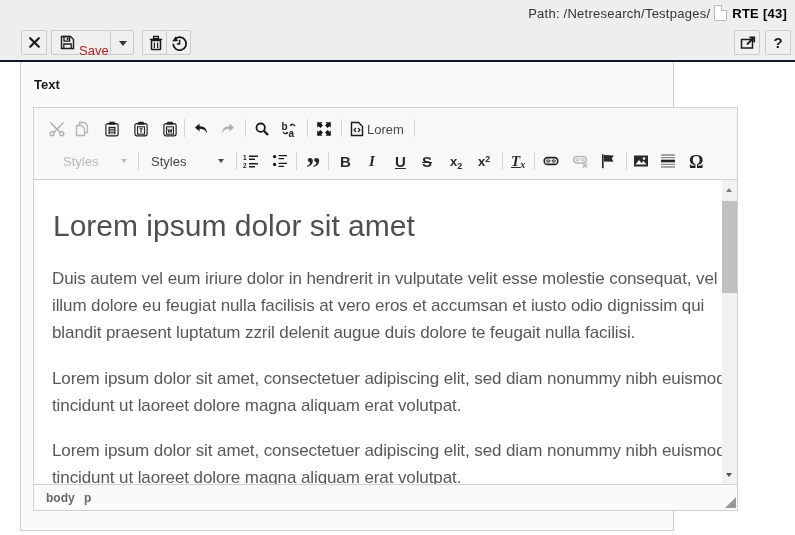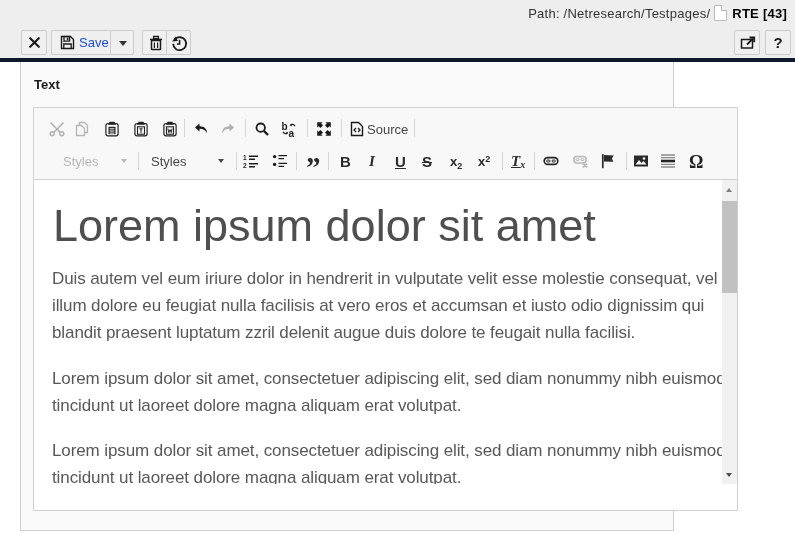--- a/index.html
+++ b/index.html
@@ -1,20 +1,20 @@
 <!DOCTYPE html>
 <html><head>
 <meta charset="utf-8">
 <style>
 * { margin:0; padding:0; box-sizing:border-box; }
 html,body { width:795px; height:535px; background:#fff; font-family:"Liberation Sans", sans-serif; overflow:hidden; }
 #root { position:relative; width:795px; height:535px; }
 
 
-#dochead { position:absolute; left:0; top:0; width:795px; height:62px; background:#eeeeee; border-bottom:4px solid #0f172a; }
+#dochead { position:absolute; left:0; top:0; width:795px; height:62px; background:#eeeeee; border-bottom:2px solid #0f172a; }
 #pathrow { position:absolute; right:8px; top:5px; height:18px; font-size:13px; color:#333; letter-spacing:0.25px; }
 #pathrow .lbl { color:#333; }
 #pathrow b { color:#000; }
 .docicon { display:inline-block; position:relative; width:13px; height:16px; background:#fff; border:1px solid #b9b9b9; border-radius:1px; vertical-align:-3px; margin:0 5px 0 4px; }
 .docicon:before { content:""; position:absolute; right:-1px; top:-1px; width:5px; height:5px; background:#eeeeee; border-left:1px solid #b9b9b9; border-bottom:1px solid #b9b9b9; }
 
 .btn { position:absolute; top:30px; height:25px; background:#f0f0f0; border:1px solid #cccccc; border-radius:2px; color:#333; font-size:13px; }
 .btn svg { display:block; }
 
 
@@ -24,21 +24,21 @@
 
 #editor { position:absolute; left:12px; top:45px; width:705px; height:404px; background:#fff; border:1px solid #d1d1d1; }
 #toolbar { position:absolute; left:0; top:0; width:703px; height:72px; background:#f8f8f8; border-bottom:1px solid #d1d1d1; }
 .ti { position:absolute; width:16px; height:16px; }
 .tsep { position:absolute; width:1px; height:18px; background:#d5d5d5; }
 .tt { position:absolute; font-size:13px; color:#474747; }
 .tgray { color:#b8b8b8; }
 .carr { position:absolute; width:0; height:0; border-left:3.5px solid transparent; border-right:3.5px solid transparent; border-top:4px solid #474747; }
 
 #content { position:absolute; left:0; top:72px; width:688px; height:304px; background:#fff; overflow:hidden; }
-#content h1 { font-size:45px; font-weight:normal; color:#4f4f4f; line-height:44px; margin:24px 0 0 19px; }
+#content h1 { font-size:30px; font-weight:normal; color:#4f4f4f; line-height:44px; margin:24px 0 0 19px; }
 #content p { font-size:17px; color:#585858; line-height:27px; margin:0 0 0 18px; white-space:nowrap; letter-spacing:-0.1px; }
 
 
 #sbar { position:absolute; right:0; top:72px; width:15px; height:304px; background:#f1f1f1; }
 #sbar .thumb { position:absolute; left:0px; top:21px; width:15px; height:92px; background:#c1c1c1; }
 .sarrow { position:absolute; left:4px; width:0; height:0; border-left:3.5px solid transparent; border-right:3.5px solid transparent; }
 .up { top:8px; border-bottom:4.5px solid #7e7e7e; }
 .down { bottom:7px; border-top:4.5px solid #4d4d4d; }
 
 #statusbar { position:absolute; left:0; bottom:0; width:703px; height:26px; background:#fafafa; border-top:1px solid #d1d1d1; font-size:12px; font-weight:bold; color:#696969; }
@@ -60,21 +60,21 @@
 
     <button class="btn" style="left:51px; width:59px; border-right:none; border-top-right-radius:0; border-bottom-right-radius:0;">
       <span style="position:absolute;left:8px;top:4px;">
       <svg width="15" height="15" viewBox="0 0 15 15">
             <path d="M1.5 1.5 H10.5 L13.5 4.5 V13.5 H1.5 Z" fill="none" stroke="#1a1a1a" stroke-width="1.4"></path>
             <rect x="4" y="1.5" width="5.6" height="4.6" fill="none" stroke="#1a1a1a" stroke-width="1.3"></rect>
             <rect x="6.8" y="2.6" width="1.6" height="2.4" fill="#1a1a1a"></rect>
             <path d="M3.8 13 V9 H11.2 V13" fill="none" stroke="#1a1a1a" stroke-width="1.3"></path>
           </svg>
         </span>
-      <span style="position:absolute;left:27px;top:4px;color:#1d4ed8;">Save</span>
+      <span style="position:absolute;left:27px;top:12px;color:#b91c1c;">Save</span>
     </button>
     <button class="btn" style="left:110px; width:24px; border-top-left-radius:0; border-bottom-left-radius:0;">
       <span style="position:absolute;left:8px;top:10px;width:0;height:0;border-left:4px solid transparent;border-right:4px solid transparent;border-top:5px solid #333;"></span>
     </button>
 
     <button class="btn" style="left:142px; width:25px; border-right:none; border-top-right-radius:0; border-bottom-right-radius:0;">
       <span style="position:absolute;left:5px;top:4px;">
       <svg width="16" height="16" viewBox="0 0 16 16">
             <rect x="5.6" y="1.4" width="4.8" height="2.1" fill="none" stroke="#1a1a1a" stroke-width="1.3"></rect>
             <path d="M1.9 4.5 H14.1" stroke="#1a1a1a" stroke-width="1.6"></path>
@@ -166,21 +166,21 @@
               <path d="M14.8 1.2 L9.4 1.2 L10.8 2.6 L9 4.4 L11.6 7 L13.4 5.2 L14.8 6.6 Z"></path>
               <path d="M1.2 14.8 L6.6 14.8 L5.2 13.4 L7 11.6 L4.4 9 L2.6 10.8 L1.2 9.4 Z"></path>
               <path d="M14.8 14.8 L9.4 14.8 L10.8 13.4 L9 11.6 L11.6 9 L13.4 10.8 L14.8 9.4 Z"></path>
             </g>
           </svg>
         <div class="tsep" style="left:307px;top:11px;"></div>
         <svg class="ti" style="left:315px;top:13px;" viewBox="0 0 16 16">
             <path d="M2.5 1.5 H9.5 L13.5 5.5 V14.5 H2.5 Z" fill="none" stroke="#1a1a1a" stroke-width="1.4"></path>
             <path d="M7 7 L5 9 L7 11 M9 7 L11 9 L9 11" fill="none" stroke="#1a1a1a" stroke-width="1.2"></path>
           </svg>
-        <div class="tt" style="left:333px;top:14px;">Source</div>
+        <div class="tt" style="left:333px;top:14px;">Lorem</div>
         <div class="tsep" style="left:380px;top:11px;"></div>
 
         <div class="tt tgray" style="left:21px;top:46px;margin-left:8px;">Styles</div>
         <div class="carr" style="left:87px;top:51px;border-top-color:#b8b8b8;"></div>
         <div class="tsep" style="left:104px;top:44px;"></div>
         <div class="tt" style="left:117px;top:46px;">Styles</div>
         <div class="carr" style="left:184px;top:51px;"></div>
         <div class="tsep" style="left:202px;top:44px;"></div>
 
         <svg class="ti" style="left:209px;top:45px;" viewBox="0 0 16 16">
@@ -243,15 +243,20 @@
         <h1>Lorem ipsum dolor sit amet</h1>
         <p style="margin-top:17px;">Duis autem vel eum iriure dolor in hendrerit in vulputate velit esse molestie consequat, vel<br>illum dolore eu feugiat nulla facilisis at vero eros et accumsan et iusto odio dignissim qui<br>blandit praesent luptatum zzril delenit augue duis dolore te feugait nulla facilisi.</p>
         <p style="margin-top:19px;">Lorem ipsum dolor sit amet, consectetuer adipiscing elit, sed diam nonummy nibh euismod<br>tincidunt ut laoreet dolore magna aliquam erat volutpat.</p>
         <p style="margin-top:18px;">Lorem ipsum dolor sit amet, consectetuer adipiscing elit, sed diam nonummy nibh euismod<br>tincidunt ut laoreet dolore magna aliquam erat volutpat.</p>
       </div>
       <div id="sbar">
         <span class="sarrow up"></span>
         <div class="thumb"></div>
         <span class="sarrow down"></span>
       </div>
+      <div id="statusbar">
+        <span class="p1">body</span>
+          <span class="p2">p</span>
+        <div id="rsz"></div>
+      </div>
     </div>
   </div>
 </div>
 
 </body></html>

